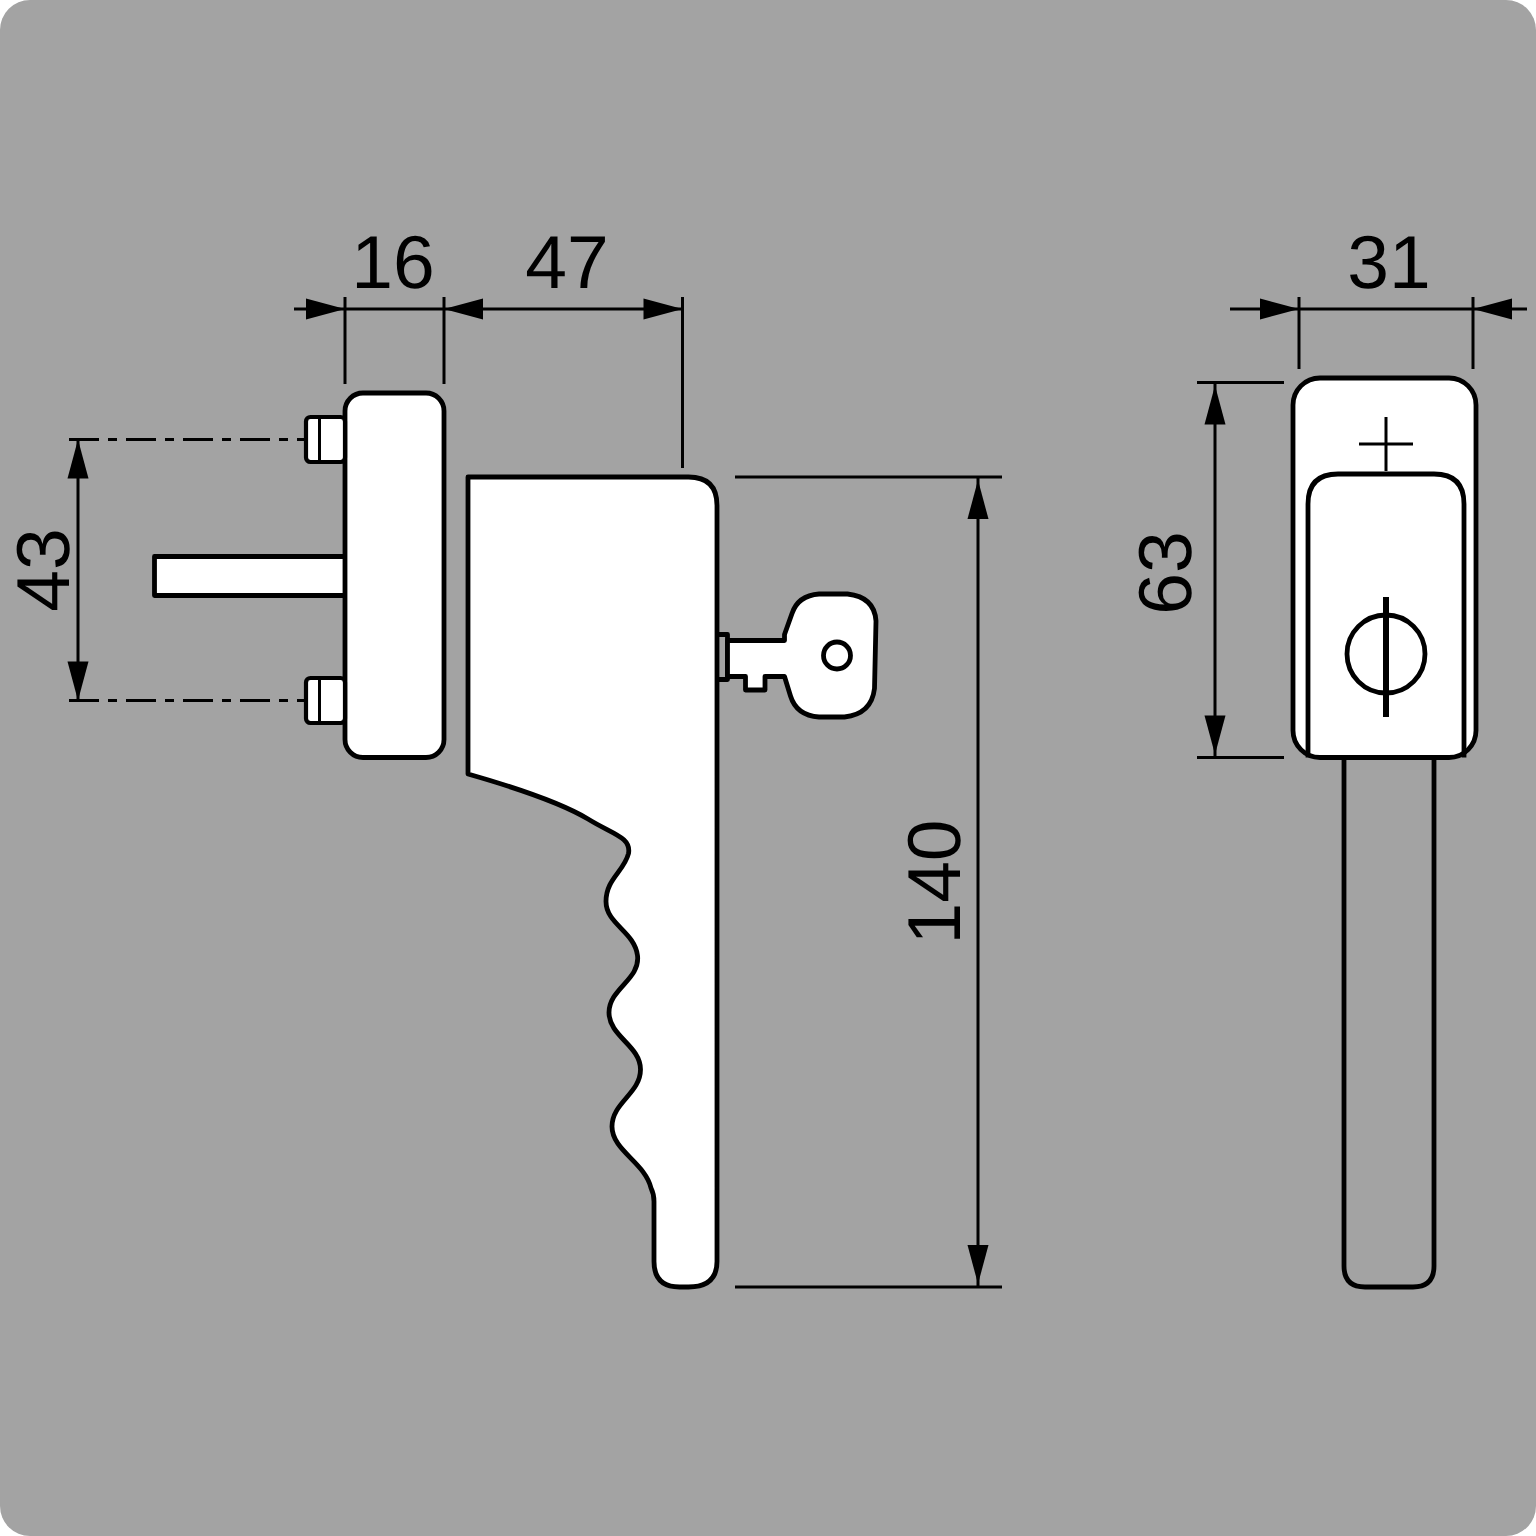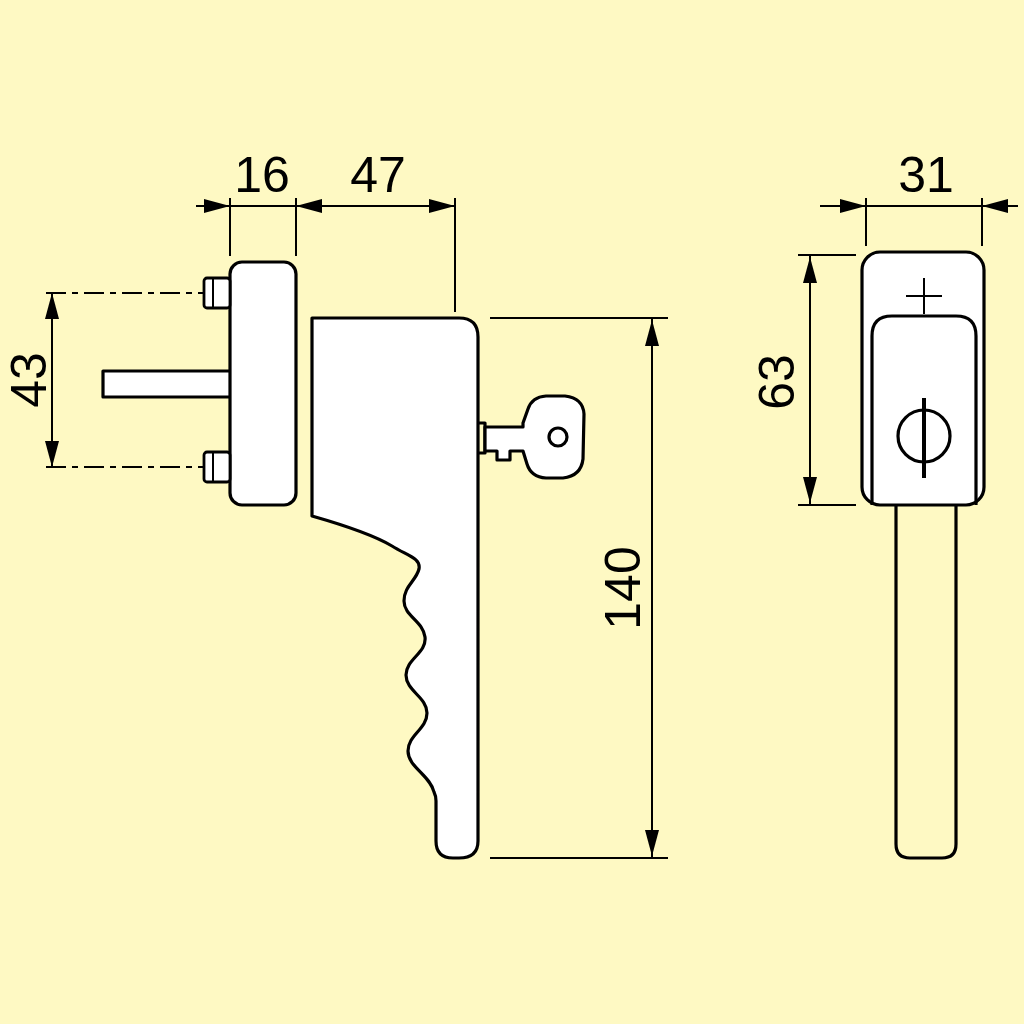--- a/index.html
+++ b/index.html
@@ -3,22 +3,23 @@
 <meta charset="utf-8">
 <style>
   html, body {
     margin: 0;
     padding: 0;
     background: #ffffff;
   }
   .stage {
     width: 1024px;
     height: 1024px;
-    background: #fef9c3;
+    background: #a3a3a3;
     position: relative;
+    border-radius: 20px;
   }
   svg {
     display: block;
     width: 1024px;
     height: 1024px;
   }
   .outline {
     fill: #ffffff;
     stroke: #000000;
     stroke-width: 3.2;

